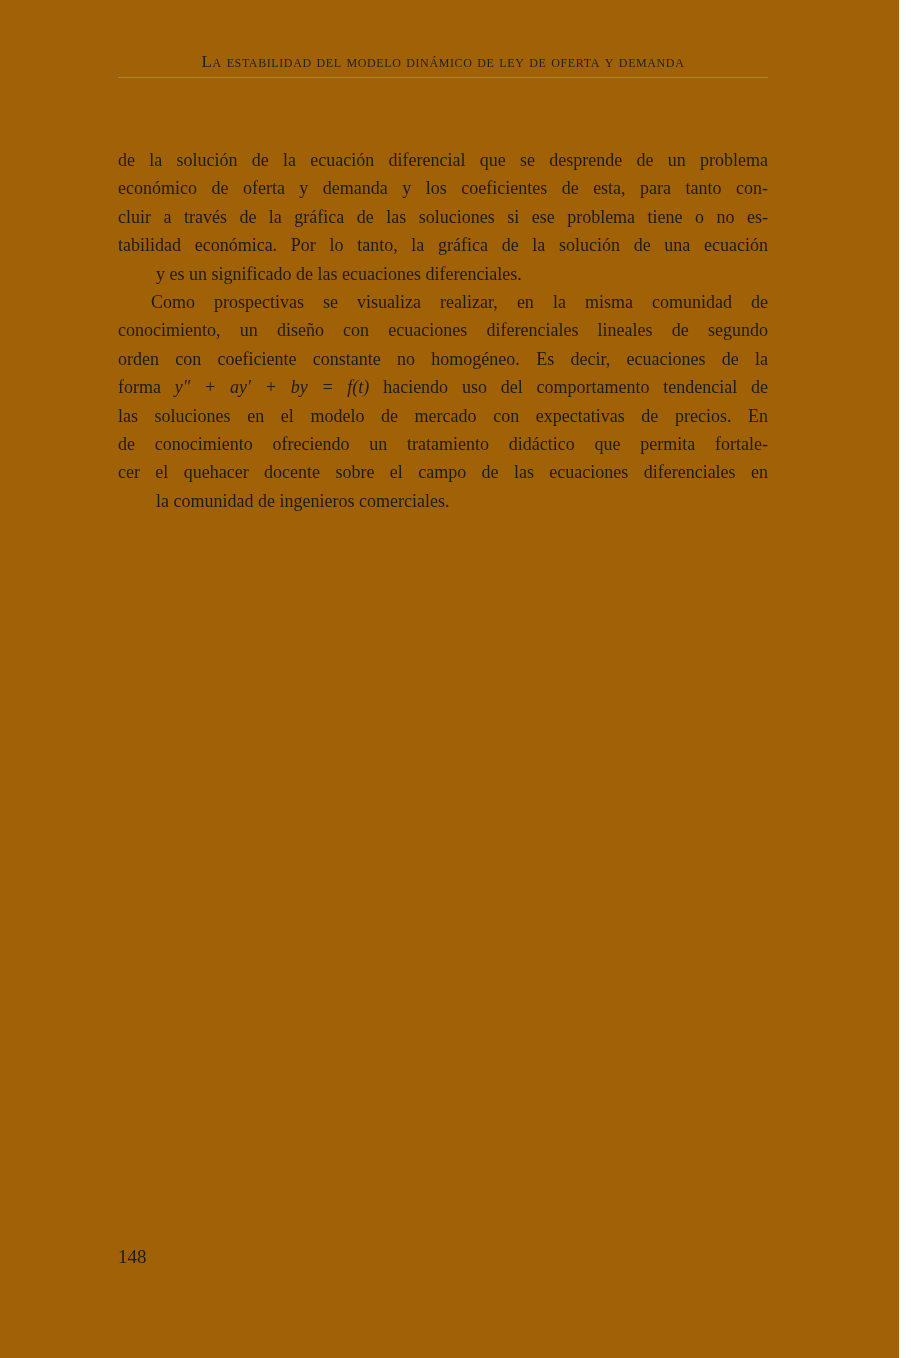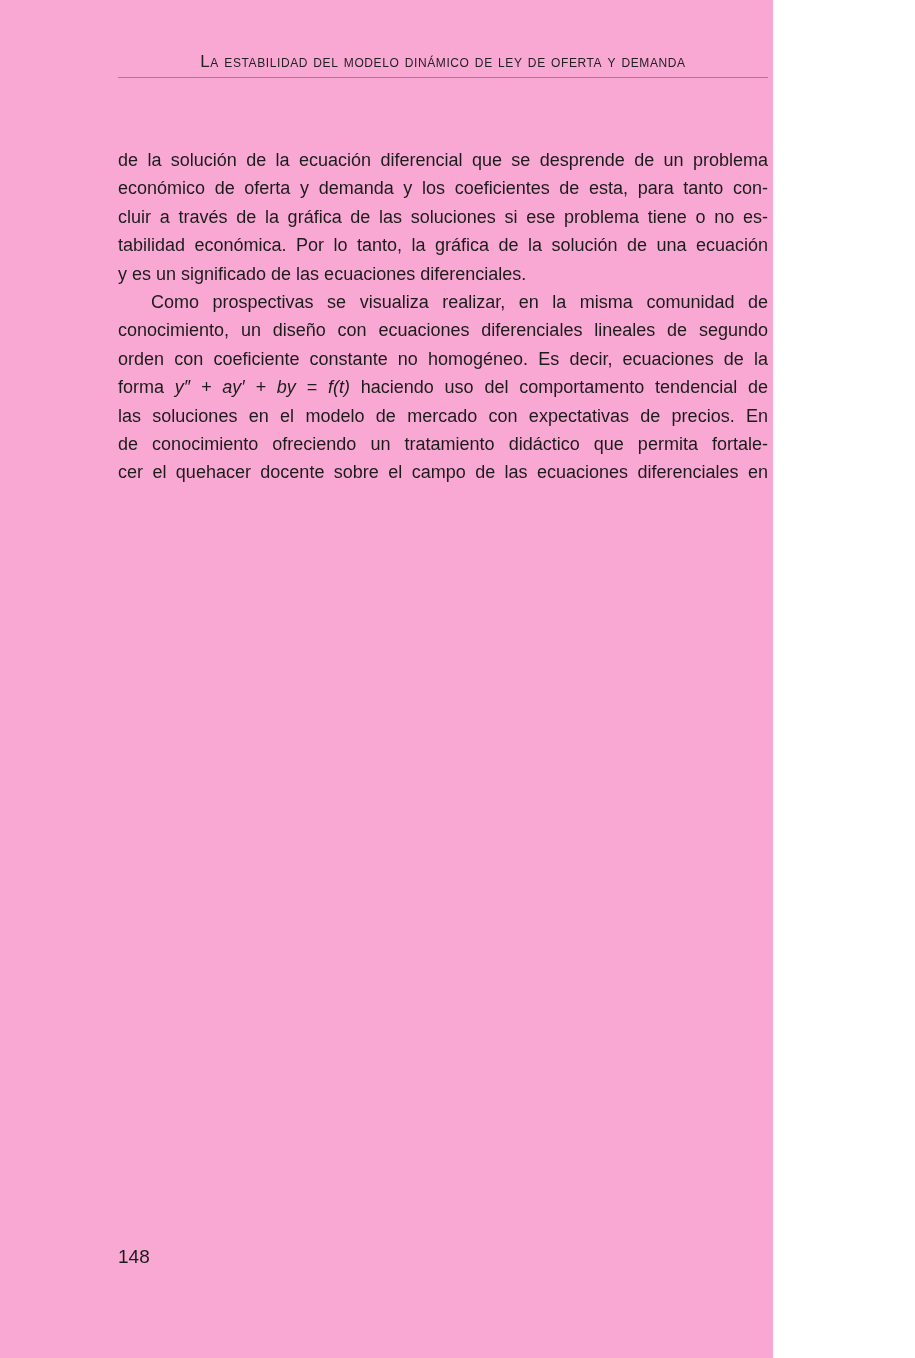--- a/index.html
+++ b/index.html
@@ -2,24 +2,24 @@
 <html lang="es"><head>
 <meta charset="utf-8">
 <style>
   html, body {
     margin: 0;
     padding: 0;
     background: #ffffff;
   }
   .page {
     position: relative;
-    width: 773px;
+    width: 899px;
     height: 1358px;
-    background: #f9a8d4;
-    font-family: Liberation Sans, sans-serif;
+    background: #a16207;
+    font-family: Liberation Serif, serif;
     color: #1c1c1c;
     overflow: hidden;
   }
   .running-head {
     position: absolute;
     top: 52px;
     left: 118px;
     width: 650px;
     text-align: center;
     font-variant: small-caps;
@@ -43,20 +43,21 @@
     font-size: 18px;
     line-height: 28.4px;
     color: #1c1c1c;
   }
   .line {
     text-align: justify;
     text-align-last: justify;
   }
   .line.line-last {
     text-align-last: left;
+    margin-left: 38px;
   }
   .line.indent {
     text-indent: 33px;
   }
   .math {
     font-style: italic;
   }
   .page-number {
     position: absolute;
     top: 1246px;
@@ -84,18 +85,19 @@
 
     <div class="line indent">Como prospectivas se visualiza realizar, en la misma comunidad de</div>
     <div class="line">conocimiento, un diseño con ecuaciones diferenciales lineales de segundo</div>
     <div class="line">orden con coeficiente constante no homogéneo. Es decir, ecuaciones de la</div>
 
     <div class="line"><span>forma </span><span class="math">y″ + ay′ + by = f(t)</span><span> haciendo uso del comportamento tendencial de</span></div>
 
     <div class="line">las soluciones en el modelo de mercado con expectativas de precios. En</div>
     <div class="line">de conocimiento ofreciendo un tratamiento didáctico que permita fortale-</div>
     <div class="line">cer el quehacer docente sobre el campo de las ecuaciones diferenciales en</div>
+    <div class="line line-last">la comunidad de ingenieros comerciales.</div>
 
   </div>
 
   <div class="page-number">148</div>
 
 </div>
 
 </body></html>

